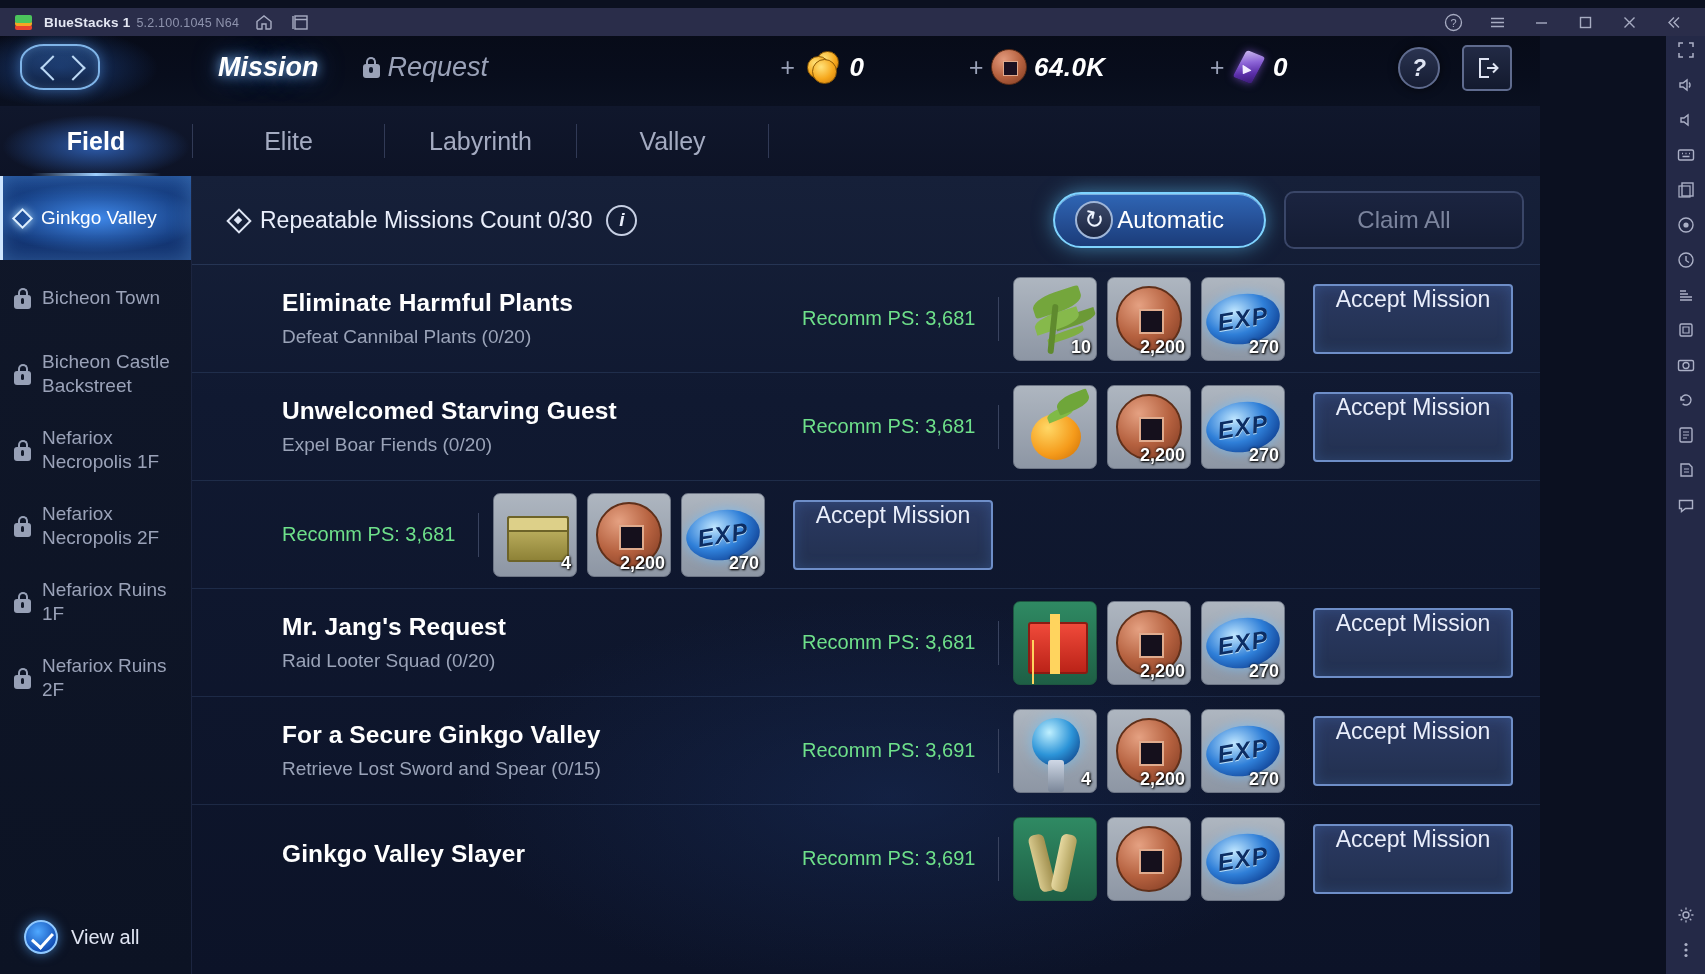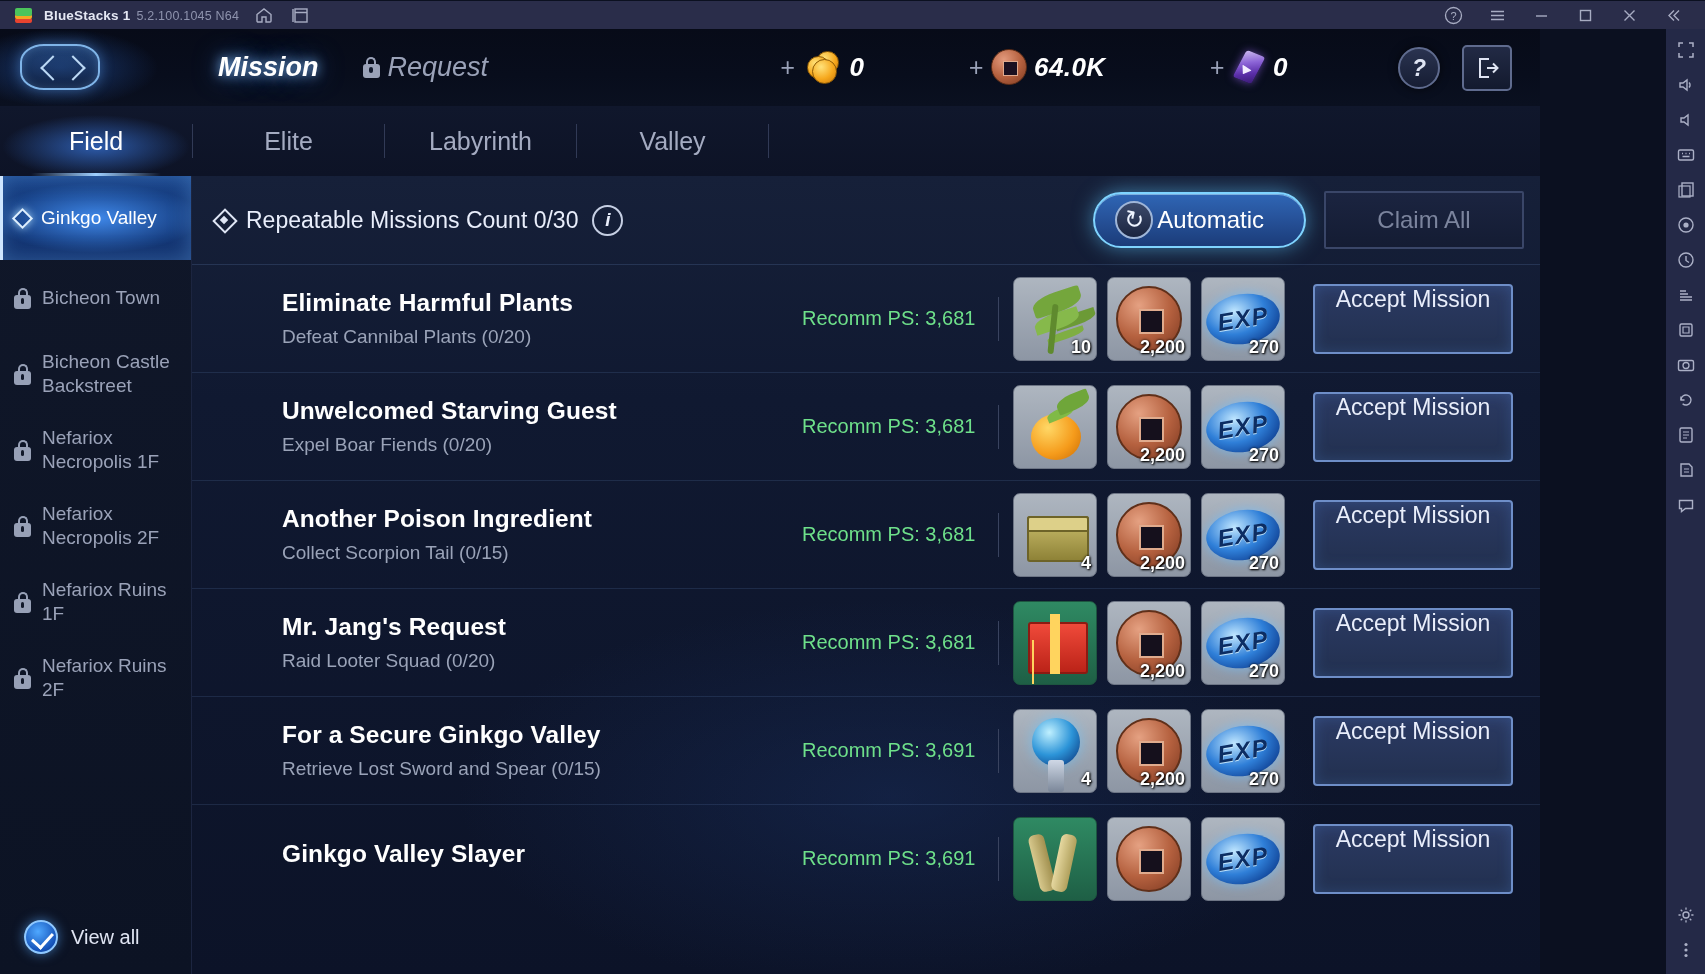--- a/index.html
+++ b/index.html
@@ -6,21 +6,21 @@
   html, body {
     width: 1705px; height: 974px; overflow: hidden;
     background: #0b1020;
     font-family: "Liberation Sans", sans-serif;
     -webkit-font-smoothing: antialiased;
   }
   #app { position: relative; width: 1705px; height: 974px; overflow: hidden; }
 
   
   .titlebar {
-    position: absolute; top: 1px; left: 0; width: 1705px; height: 28px;
+    position: absolute; top: 8px; left: 0; width: 1705px; height: 28px;
     background: #2a2d4a; display: flex; align-items: center;
     z-index: 50;
   }
   .bs-logo { width: 17px; height: 17px; margin-left: 15px; position: relative; }
   .bs-logo i {
     position: absolute; left: 0; border-radius: 2px; display: block;
   }
   .bs-l1 { width: 17px; height: 5px; top: 11px; background: #e8432f; }
   .bs-l2 { width: 17px; height: 5px; top: 7px;  background: #f5a623; }
   .bs-l3 { width: 17px; height: 8px; top: 1px;  background: #4cc45c; }
@@ -143,21 +143,21 @@
   
   .cats {
     position: absolute; top: 78px; left: 0; width: 1540px; height: 70px;
     background: linear-gradient(180deg, #10172c 0%, #0d1326 100%);
     display: flex; align-items: center;
   }
   .cat {
     position: relative; height: 70px; display: flex; align-items: center;
     justify-content: center; font-size: 25px; color: #a4abc1; cursor: pointer;
   }
-  .cat.active { color: #ffffff; font-weight: normal; }
+  .cat.active { color: #ffffff; font-weight: bold; }
   .cat.active::before {
     content: ""; position: absolute; inset: 0;
     background: radial-gradient(ellipse 130px 44px at 50% 58%, rgba(55,115,215,.75), rgba(20,50,120,0) 72%);
   }
   .cat.active::after {
     content: ""; position: absolute; left: 16%; right: 16%; bottom: 0; height: 3px;
     background: linear-gradient(90deg, rgba(120,190,255,0), #9fd0ff, rgba(120,190,255,0));
   }
   .cat span { position: relative; z-index: 2; }
   .cat-div { width: 1px; height: 34px; background: #313a56; }
@@ -214,21 +214,21 @@
   }
 
   
   .content {
     position: absolute; top: 148px; left: 192px; width: 1348px; height: 798px;
     overflow: hidden;
     background:
       radial-gradient(ellipse 620px 280px at 700px 620px, rgba(26,48,96,.45), rgba(0,0,0,0) 70%),
       linear-gradient(180deg, #162039 0%, #101931 28%, #0c1328 100%);
   }
-  .chead { position: relative; height: 88px; display: flex; align-items: center; padding: 0 16px 0 22px; }
+  .chead { position: relative; height: 88px; display: flex; align-items: center; padding: 0 16px 0 36px; }
   .chead-left { display: flex; align-items: center; gap: 11px; }
   .dia { width: 21px; height: 21px; position: relative; }
   .dia::before { content: ""; position: absolute; left: 2px; top: 2px;
     width: 14px; height: 14px; border: 2px solid #dfe6f5; transform: rotate(45deg); }
   .dia::after { content: ""; position: absolute; left: 7px; top: 7px;
     width: 6px; height: 6px; background: #dfe6f5; transform: rotate(45deg); }
   .chead-title { color: #e9eefb; font-size: 23px; }
   .info-ic {
     width: 31px; height: 31px; border-radius: 50%; border: 2px solid #c6cfe3;
     color: #e9eefb; font-size: 19px; font-weight: bold; font-style: italic;
@@ -247,21 +247,21 @@
     width: 38px; height: 38px; border-radius: 50%;
     background: linear-gradient(180deg,#3b4a6b,#1b2540);
     border: 2px solid #9fb6d8; position: relative; flex: 0 0 38px;
   }
   .refresh-ic::after {
     content: "\21BB"; position: absolute; inset: 0; color: #eef4ff;
     font-size: 24px; display: flex; align-items: center; justify-content: center;
     transform: rotate(12deg);
   }
   .btn-claim {
-    height: 58px; width: 200px; border-radius: 2px;
+    height: 58px; width: 240px; border-radius: 10px;
     border: 2px solid #3a4668; background: linear-gradient(180deg,#1b2440,#141c33);
     color: #7b849d; font-size: 24px; display: flex; align-items: center; justify-content: center;
     cursor: pointer;
   }
 
   
   .rows { position: absolute; top: 88px; left: 0; right: 0; bottom: 0; }
   .row {
     position: relative; height: 108px; display: flex; align-items: center;
     padding-left: 90px; border-top: 1px solid rgba(120,160,220,.15);
@@ -641,24 +641,20 @@
                 </span>
               <span class="qty">270</span>
             </div>
           </div>
           <div class="btn-accept">
             <span>Accept Mission</span>
           </div>
         </div>
 
         <div class="row">
-          <div class="m-text">
-            <div class="m-title">Another Poison Ingredient</div>
-            <div class="m-sub">Collect Scorpion Tail (0/15)</div>
-          </div>
           <div class="m-ps">Recomm PS: 3,681</div>
           <div class="m-divider"></div>
           <div class="rewards">
             <div class="slot">
               <span class="art art-box"></span>
               <span class="qty">4</span>
             </div>
             <div class="slot">
               <span class="art art-coin">
                   <i></i>

